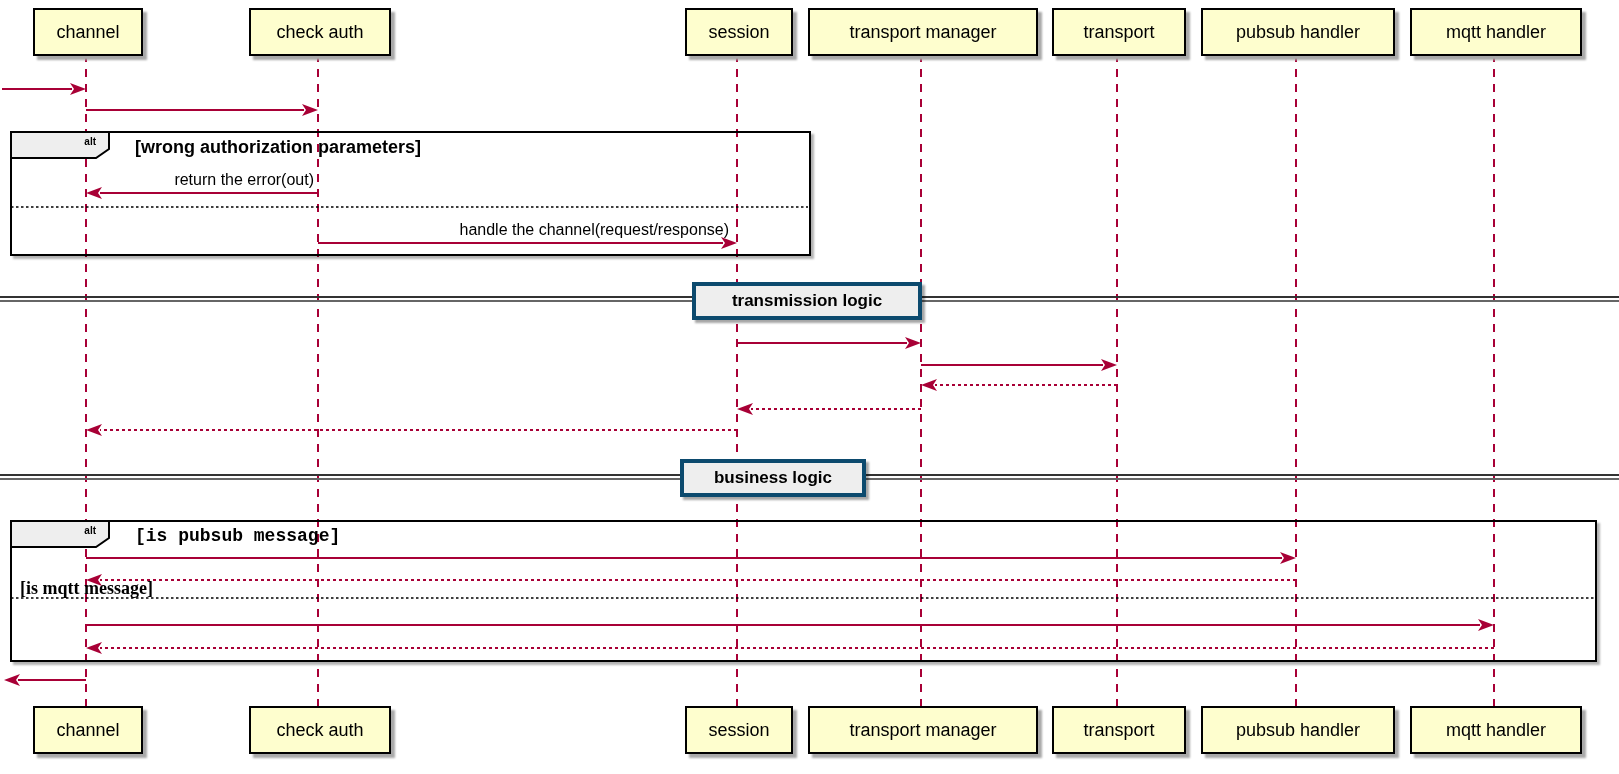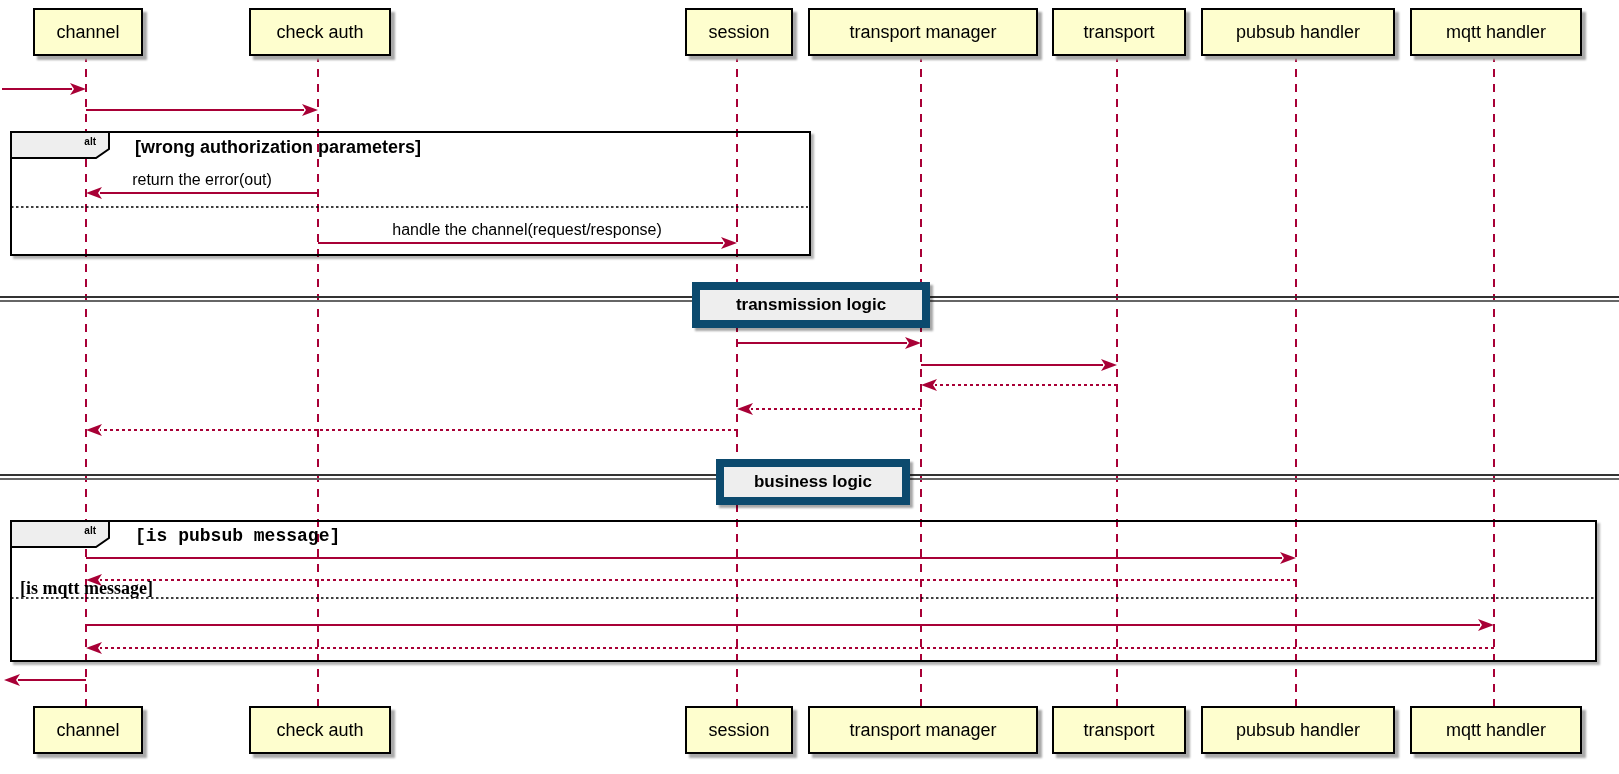--- a/index.html
+++ b/index.html
@@ -21,25 +21,25 @@
   }
   .frame-label{
     position:absolute;z-index:3;width:86px;text-align:right;
     font-size:10px;font-weight:bold;color:#000;
   }
   .pentagon{position:absolute;z-index:2;}
   .condition{
     position:absolute;z-index:3;font-size:18px;font-weight:bold;color:#000;white-space:nowrap;
   }
   .msg-label{
-    position:absolute;z-index:5;font-size:16px;color:#000;text-align:center;white-space:nowrap;
+    position:absolute;z-index:5;font-size:16px;color:#000;text-align:right;white-space:nowrap;
   }
   .divider-box{
     position:absolute;height:30px;display:flex;align-items:center;justify-content:center;
-    background:#EEEEEE;border:8px solid #0c4a6e;box-shadow:3px 3px 2px rgba(0,0,0,0.35);
+    background:#EEEEEE;border:4px solid #0c4a6e;box-shadow:3px 3px 2px rgba(0,0,0,0.35);
     font-size:17px;font-weight:bold;color:#000;z-index:4;white-space:nowrap;
   }
 </style>
 </head>
 <body>
 
 <div id="stage">
 
   <svg id="lines-layer" class="layer" width="1619" height="774">
     <g stroke="#A80036" stroke-width="2" stroke-dasharray="8,7">
@@ -70,21 +70,21 @@
 
   <div class="frame" style="left:10px;top:520px;width:1583px;height:138px;"></div>
   <svg class="pentagon" style="left:10px;top:520px;" width="100" height="28">
     <path d="M1,1 L99,1 L99,18 L86,27 L1,27 Z" fill="#EEEEEE" stroke="#000000" stroke-width="2"></path>
   </svg>
   <div class="frame-label" style="left:10px;top:525px;">alt</div>
   <div class="condition" style="left:135px;top:526px;font-family:Liberation Mono, monospace;">[is pubsub message]</div>
   <div class="condition" style="left:20px;top:578px;font-family:Liberation Serif, serif;">[is mqtt message]</div>
 
   <div class="divider-box" style="left:692px;top:282px;width:222px;">transmission logic</div>
-  <div class="divider-box" style="left:716px;top:459px;width:178px;">business logic</div>
+  <div class="divider-box" style="left:680px;top:459px;width:178px;">business logic</div>
 
   <div class="msg-label" style="left:90px;top:171px;width:224px;">return the error(out)</div>
   <div class="msg-label" style="left:325px;top:221px;width:404px;">handle the channel(request/response)</div>
 
   <svg id="arrows-layer" class="layer" width="1619" height="774">
 
     <line x1="11" y1="207" x2="808" y2="207" stroke="#000000" stroke-width="1.6" stroke-dasharray="2.5,2.5"></line>
     <line x1="11" y1="598" x2="1594" y2="598" stroke="#000000" stroke-width="1.6" stroke-dasharray="2.5,2.5"></line>
 
     <g>

